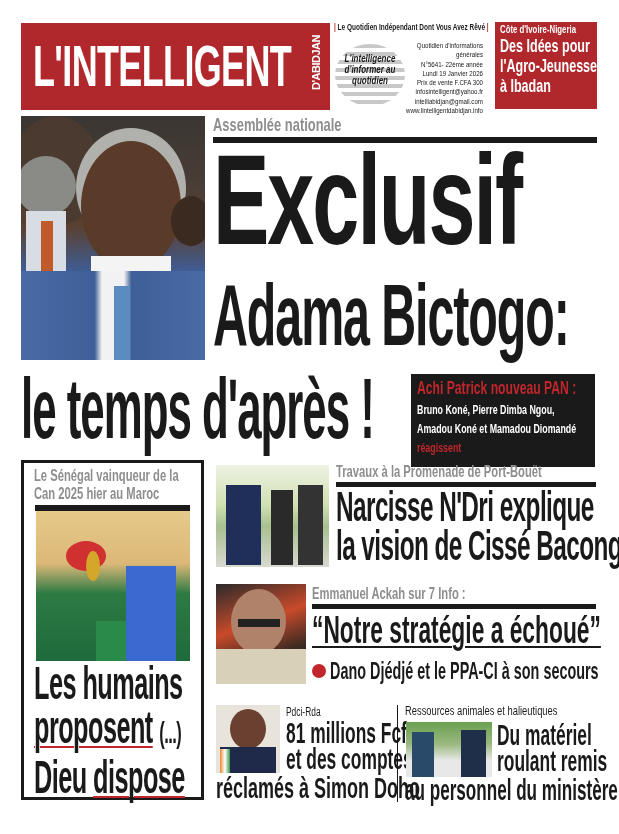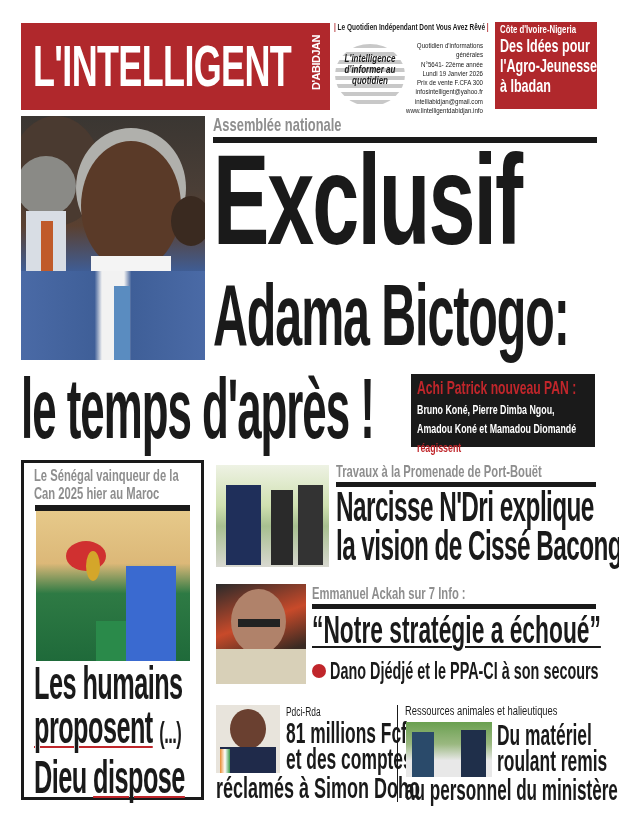--- a/index.html
+++ b/index.html
@@ -21,21 +21,21 @@
   
   .photo{background:#445;overflow:hidden;}
   .lead-photo{left:21px;top:116px;width:184px;height:244px;
     background:linear-gradient(180deg,#3a3632 0%,#4a3e36 30%,#5a4030 45%,#3d5f9c 65%,#4a6ca8 100%);}
   .face{position:absolute;border-radius:50%;}
   
   .kicker-grey{color:#8e8e8e;font-weight:bold;}
   .rule{background:#1a1a1a;}
   .big{color:#1a1a1a;font-weight:bold;}
   
-  .blackbox{left:411px;top:374px;width:184px;height:73px;background:#1a1a1a;}
+  .blackbox{left:411px;top:374px;width:184px;height:93px;background:#1a1a1a;}
   .red{color:#c0262b;}
   .underline-red{text-decoration:underline;text-decoration-color:#c0262b;text-decoration-thickness:2px;text-underline-offset:3px;}
   .bordered{left:21px;top:460px;width:183px;height:340px;border:3px solid #1a1a1a;box-sizing:border-box;}
   .dot{display:inline-block;width:14px;height:14px;border-radius:50%;background:#c0262b;vertical-align:middle;}
   .vdiv{background:#1a1a1a;}
 </style>
 </head>
 <body>
 
 <div class="abs mast">

